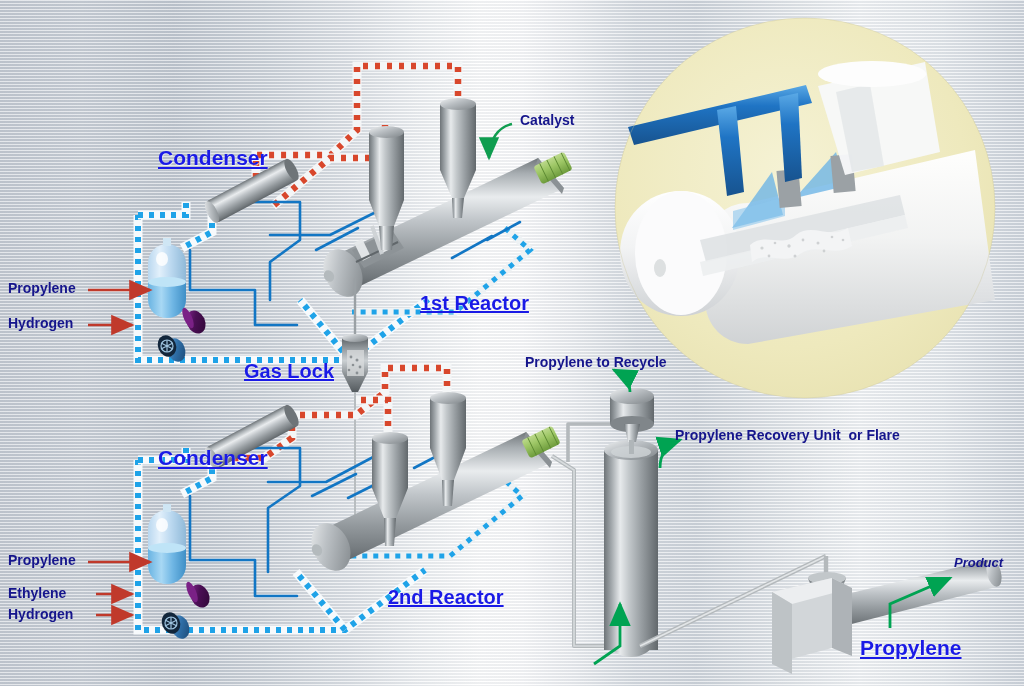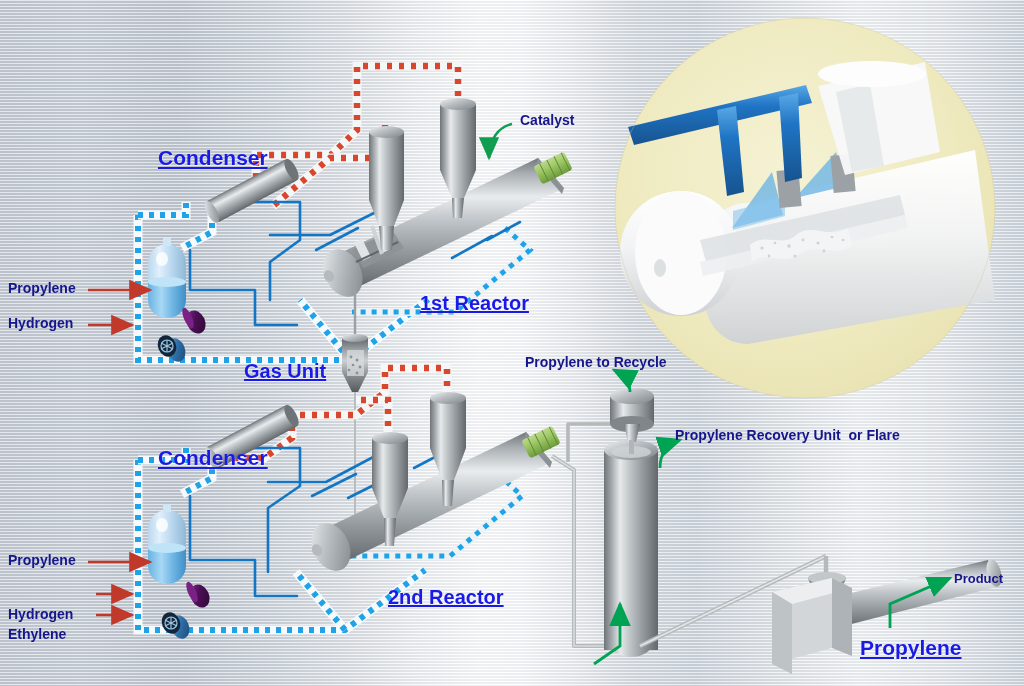--- a/index.html
+++ b/index.html
@@ -430,34 +430,34 @@
   <div class="lbl lbl-link" style="left:158px;top:146px;font-size:21px;">Condenser</div>
 
   <div class="lbl" style="left:520px;top:112px;font-size:14px;">Catalyst</div>
 
   <div class="lbl lbl-link" style="left:420px;top:292px;font-size:20px;">1st Reactor</div>
 
   <div class="lbl" style="left:8px;top:280px;font-size:14px;">Propylene</div>
 
   <div class="lbl" style="left:8px;top:315px;font-size:14px;">Hydrogen</div>
 
-  <div class="lbl lbl-link" style="left:244px;top:360px;font-size:20px;">Gas Unit</div>
+  <div class="lbl lbl-link" style="left:244px;top:360px;font-size:20px;">Gas Lock</div>
 
   <div class="lbl lbl-link" style="left:158px;top:446px;font-size:21px;">Condenser</div>
 
   <div class="lbl lbl-link" style="left:388px;top:586px;font-size:20px;">2nd Reactor</div>
 
   <div class="lbl" style="left:8px;top:552px;font-size:14px;">Propylene</div>
 
-  <div class="lbl" style="left:8px;top:585px;font-size:14px;margin-top:41px;">Ethylene</div>
+  <div class="lbl" style="left:8px;top:585px;font-size:14px;">Ethylene</div>
 
   <div class="lbl" style="left:8px;top:606px;font-size:14px;">Hydrogen</div>
 
   <div class="lbl" style="left:505px;top:354px;font-size:14px;padding-left:20px;">Propylene to Recycle</div>
 
   <div class="lbl" style="left:675px;top:427px;font-size:14px;text-align:right;">Propylene Recovery Unit  or Flare</div>
 
 
   <div class="lbl lbl-link" style="left:860px;top:636px;font-size:21px;">Propylene</div>
 
-  <div class="lbl" style="left:954px;top:571px;font-size:13px;">Product</div>
+  <div class="lbl" style="left:954px;top:555px;font-size:13px;font-style:italic;">Product</div>
 
 </div>
 
 </body></html>

